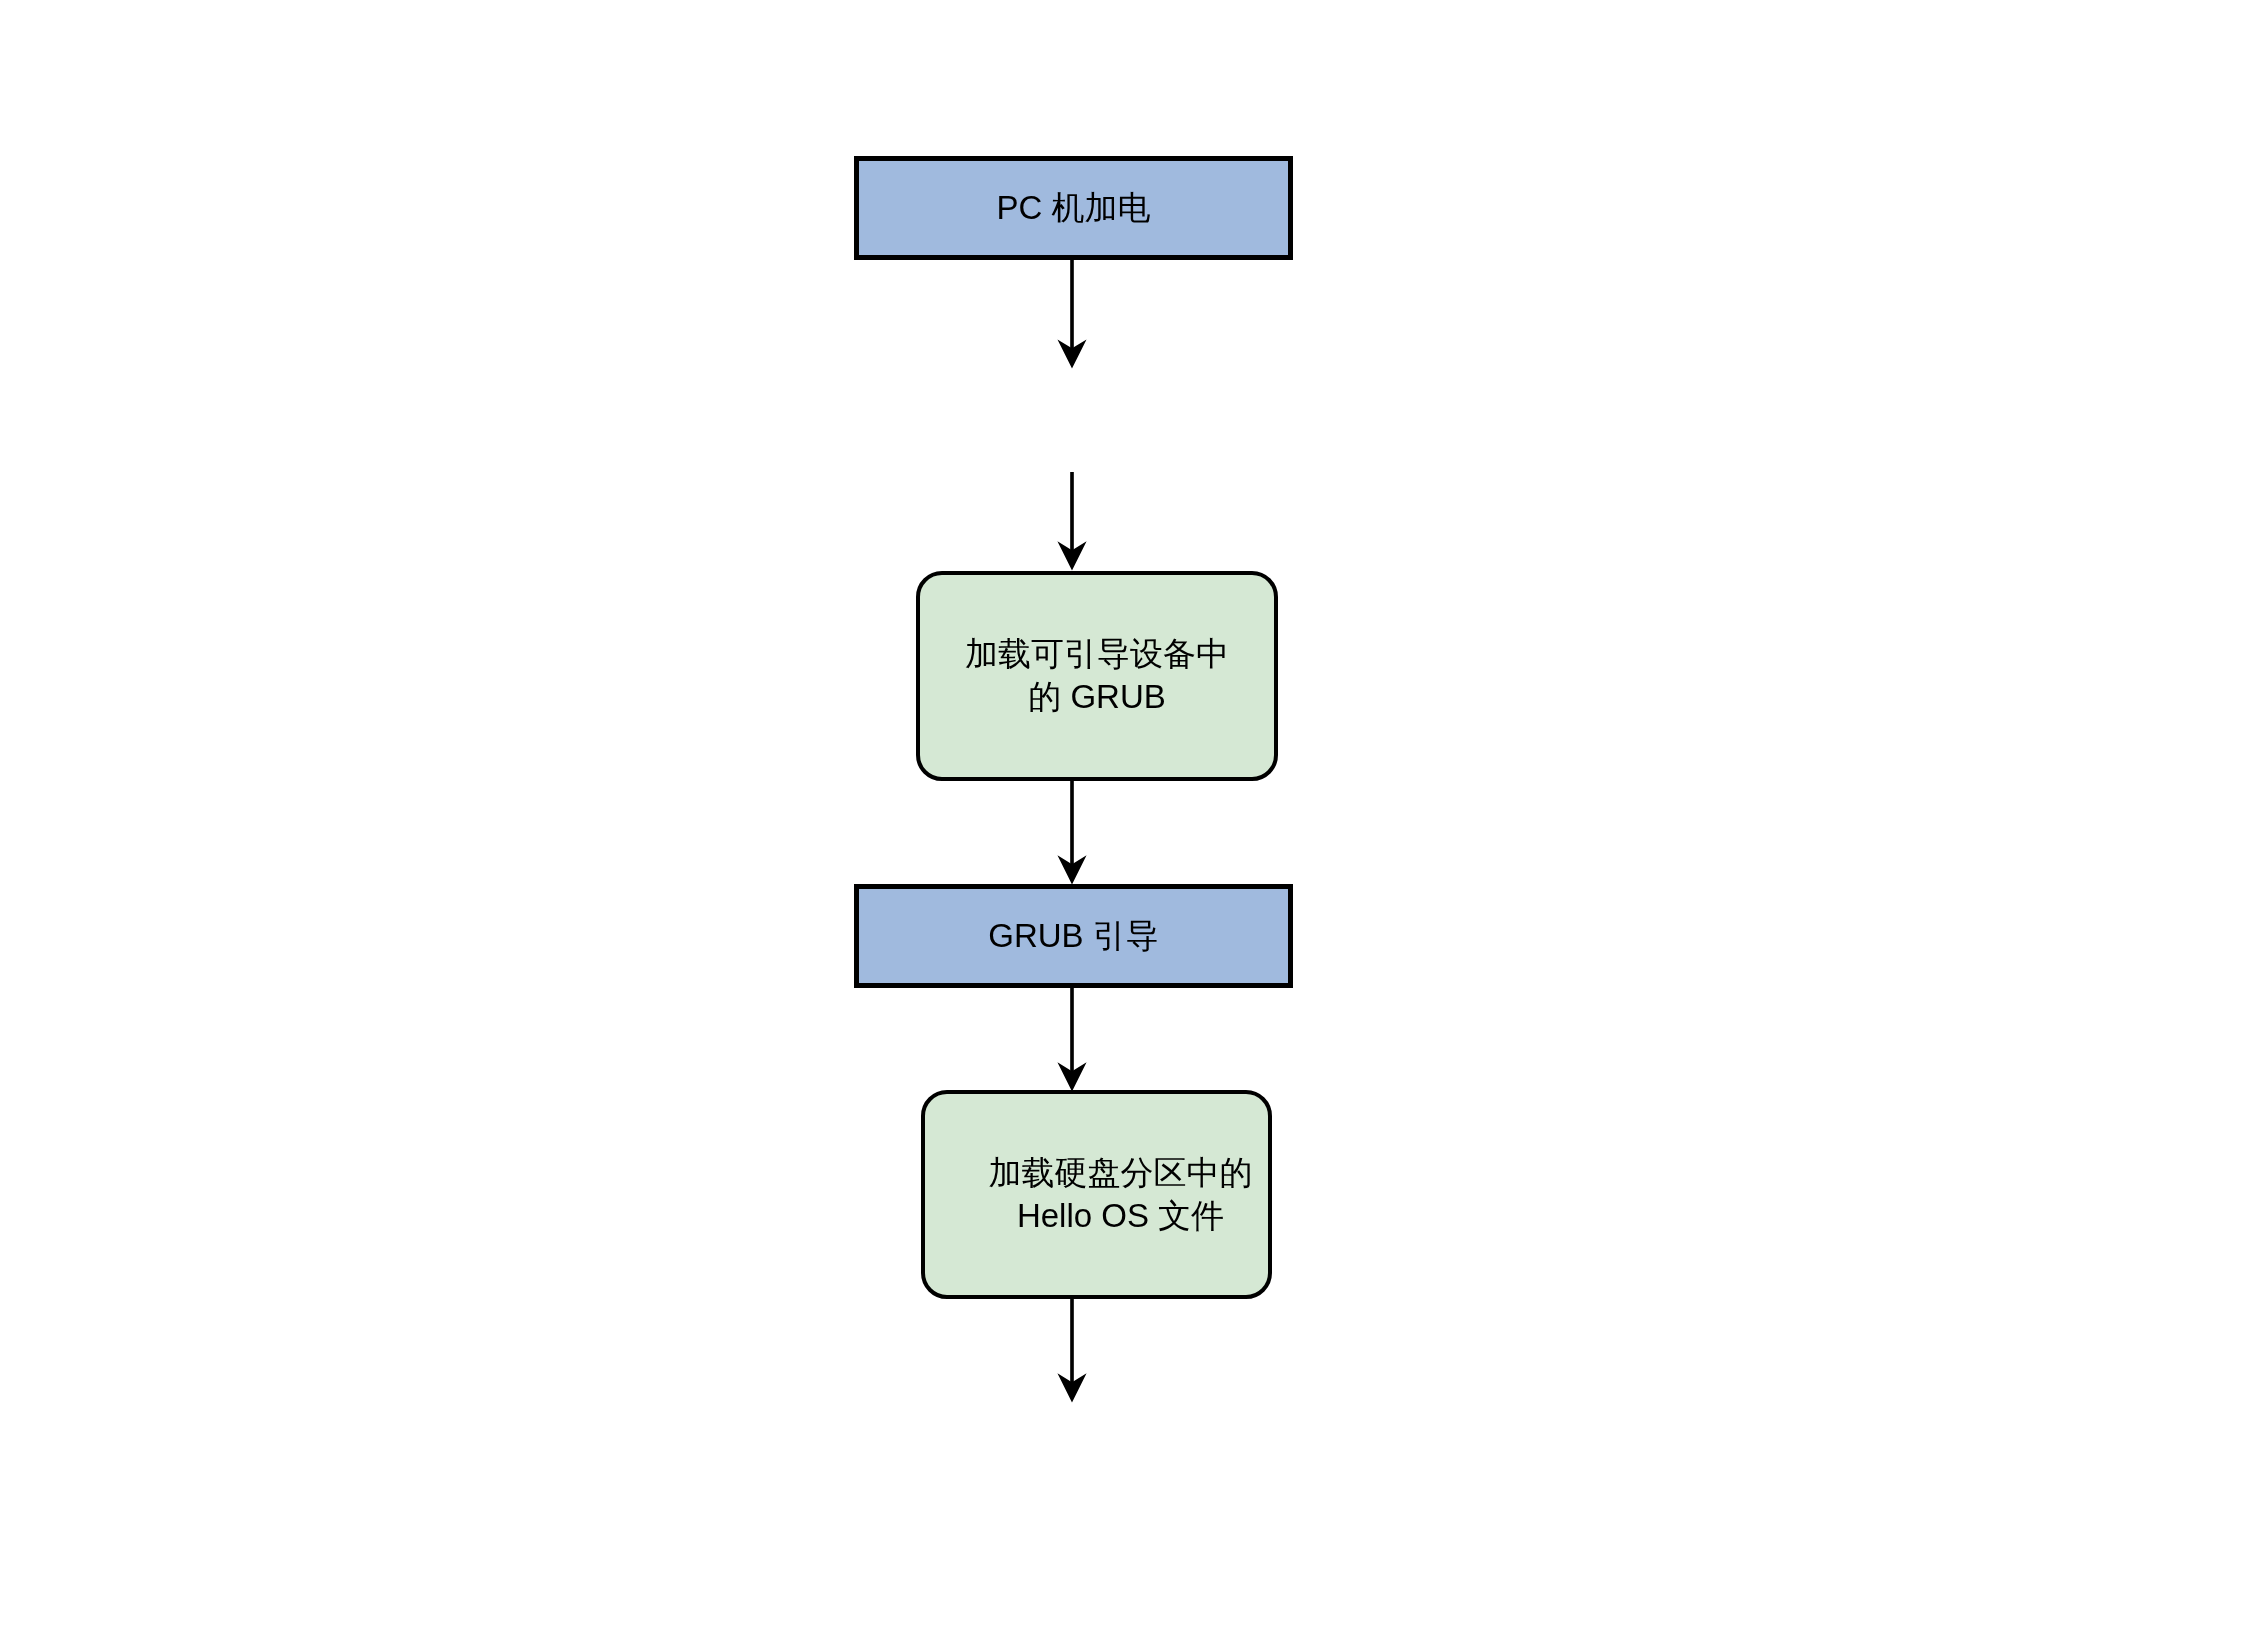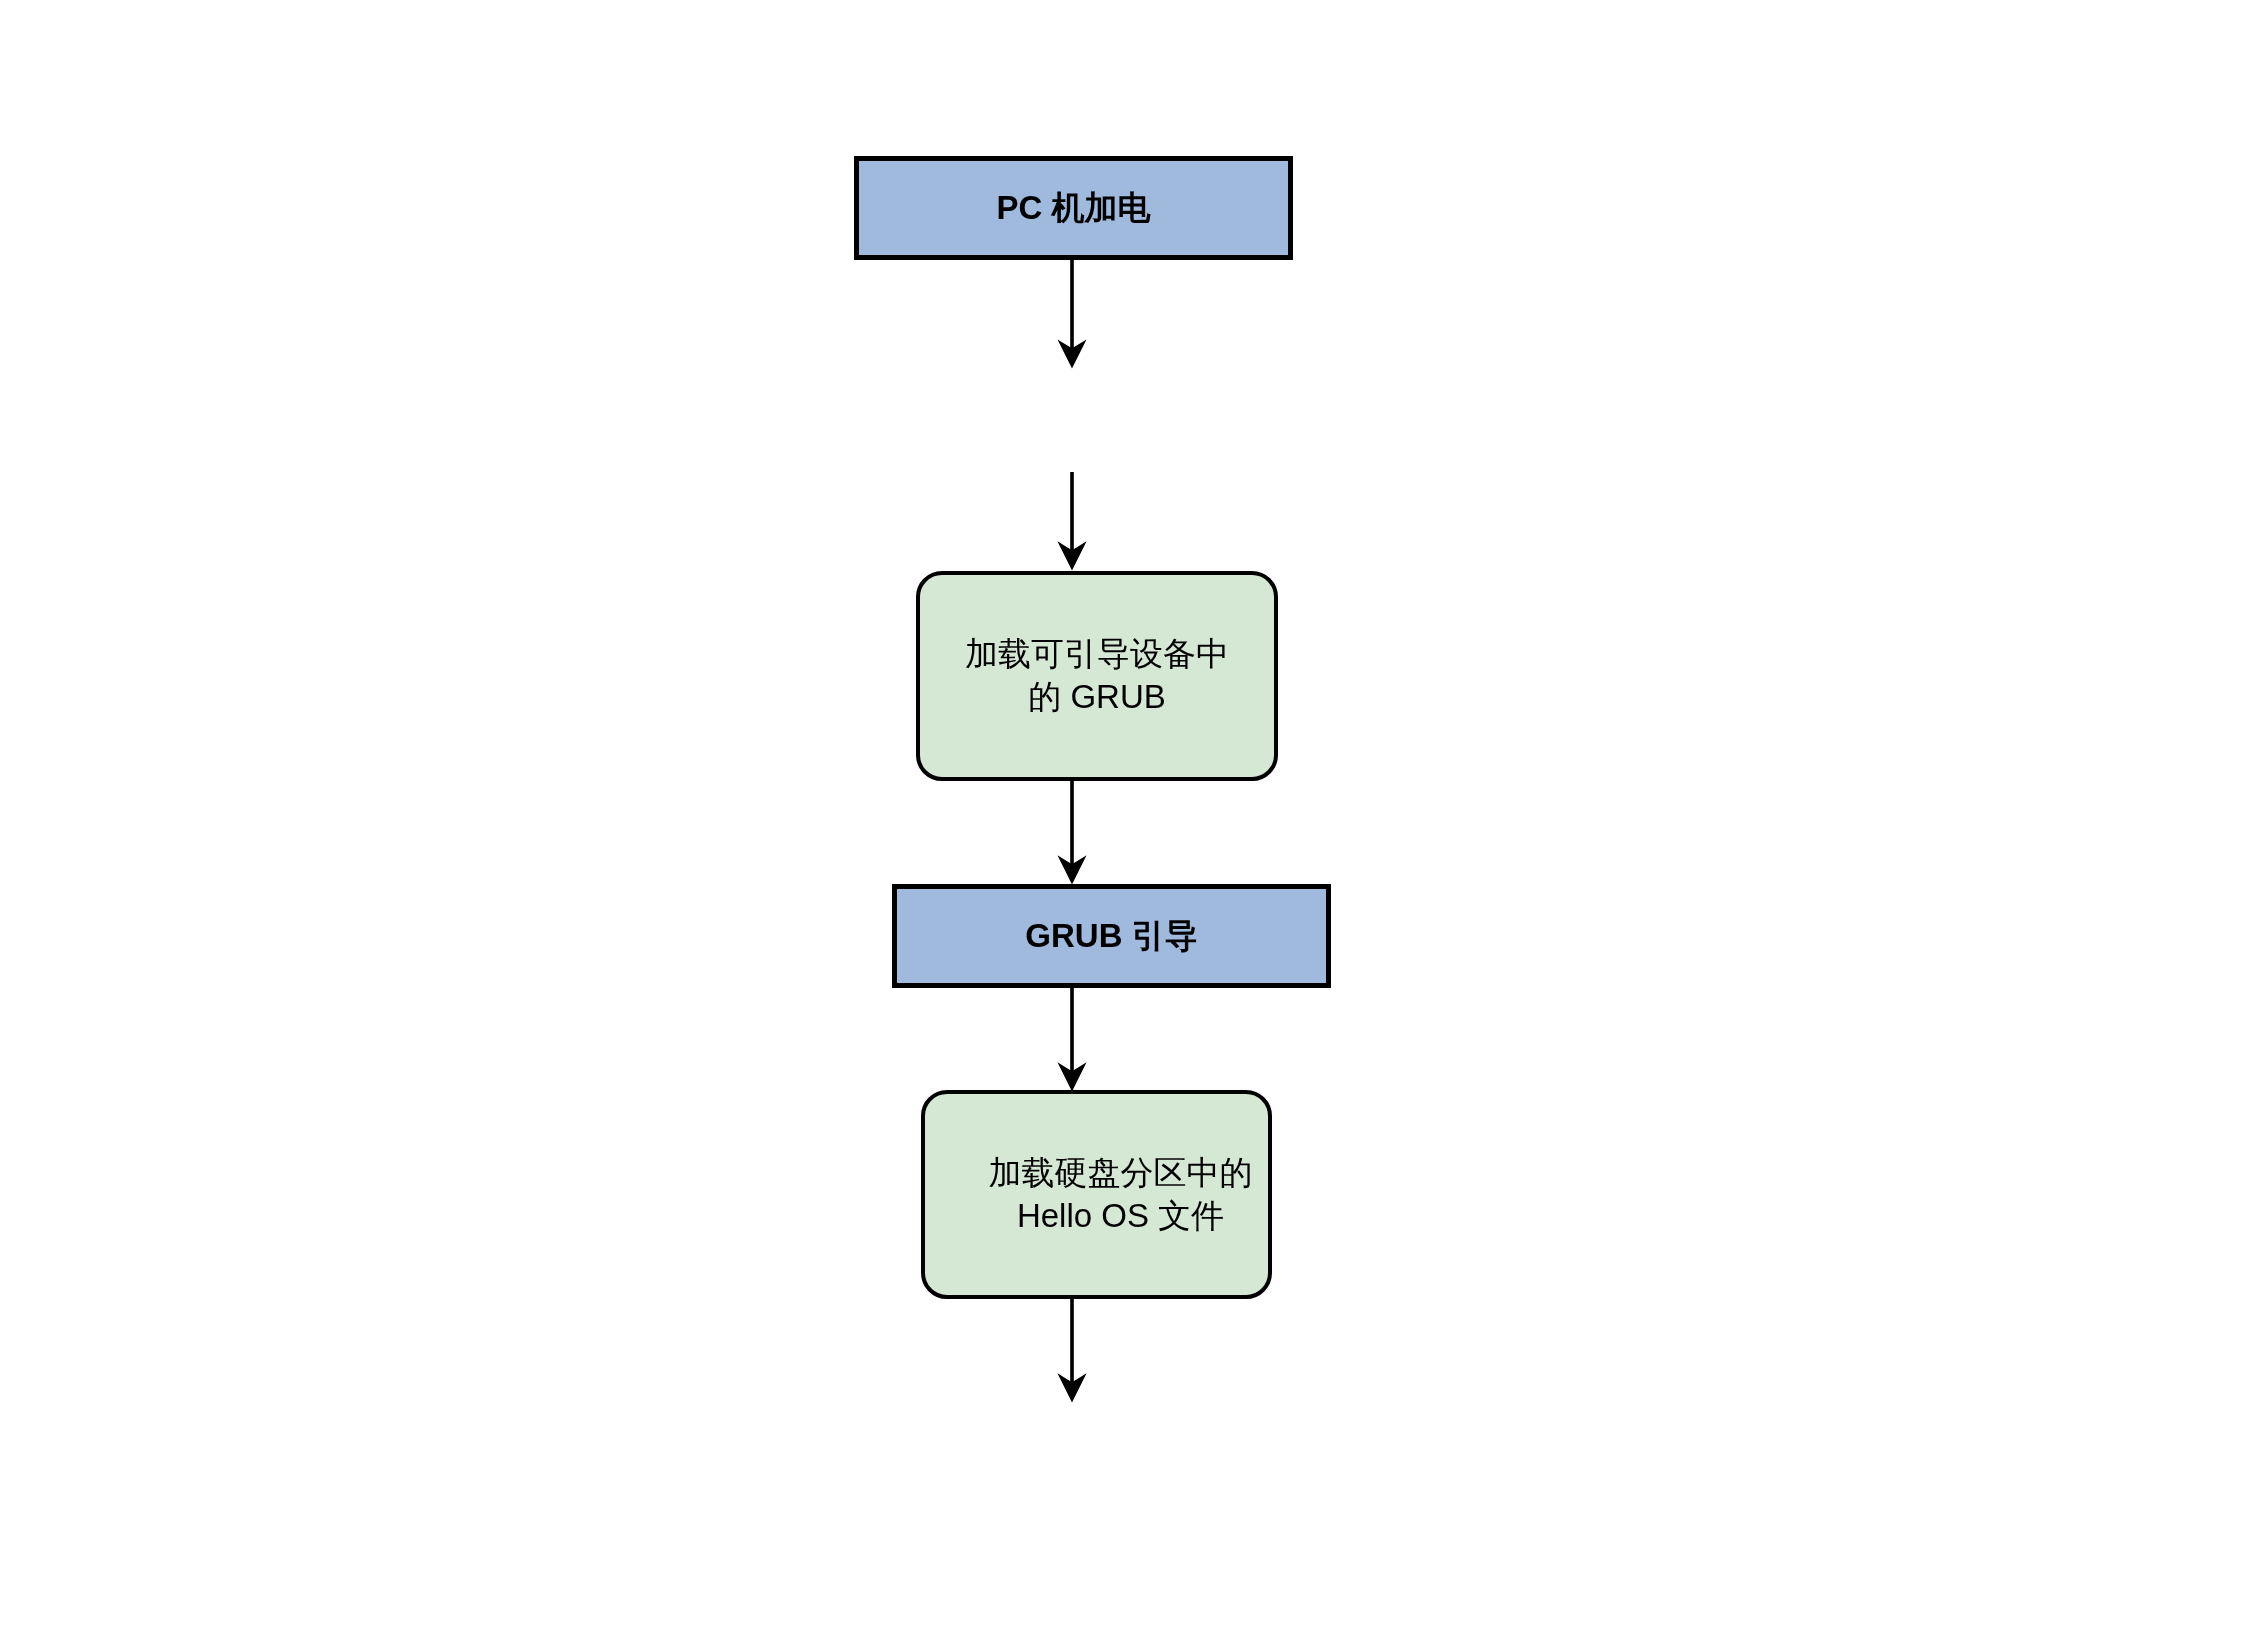--- a/index.html
+++ b/index.html
@@ -33,21 +33,20 @@
     color: #000000;
     line-height: 1.30;
     white-space: pre-line;
   }
 
   .node.process {
     background: #A0BADE;
     border: 5.2px solid #000000;
     border-radius: 0;
     font-size: 33px;
-    font-weight: bold;
   }
 
   .node.rounded {
     background: #D5E8D4;
     border: 4.7px solid #000000;
     border-radius: 26px;
     font-size: 33px;
   }
 
   .node .label {
@@ -95,21 +94,21 @@
 的 GRUB</span>
   </div>
 
   <div class="connector" style="left:1049px; top:781px; width:46px; height:104px;">
     <svg width="46" height="104" viewBox="0 0 88 200">
       <line x1="44" y1="0" x2="44" y2="190" stroke="#000000" stroke-width="7"></line>
       <path d="M 44 199 L 16 143 L 44 160 L 72 143 Z" fill="#000000"></path>
     </svg>
   </div>
 
-  <div class="node process" style="left:892px; top:884px; width:439px; height:104px;">
+  <div class="node process" style="left:854px; top:884px; width:439px; height:104px;">
     <span class="label">GRUB 引导</span>
   </div>
 
   <div class="connector" style="left:1049px; top:988px; width:46px; height:104px;">
     <svg width="46" height="104" viewBox="0 0 88 200">
       <line x1="44" y1="0" x2="44" y2="190" stroke="#000000" stroke-width="7"></line>
       <path d="M 44 199 L 16 143 L 44 160 L 72 143 Z" fill="#000000"></path>
     </svg>
   </div>
 

